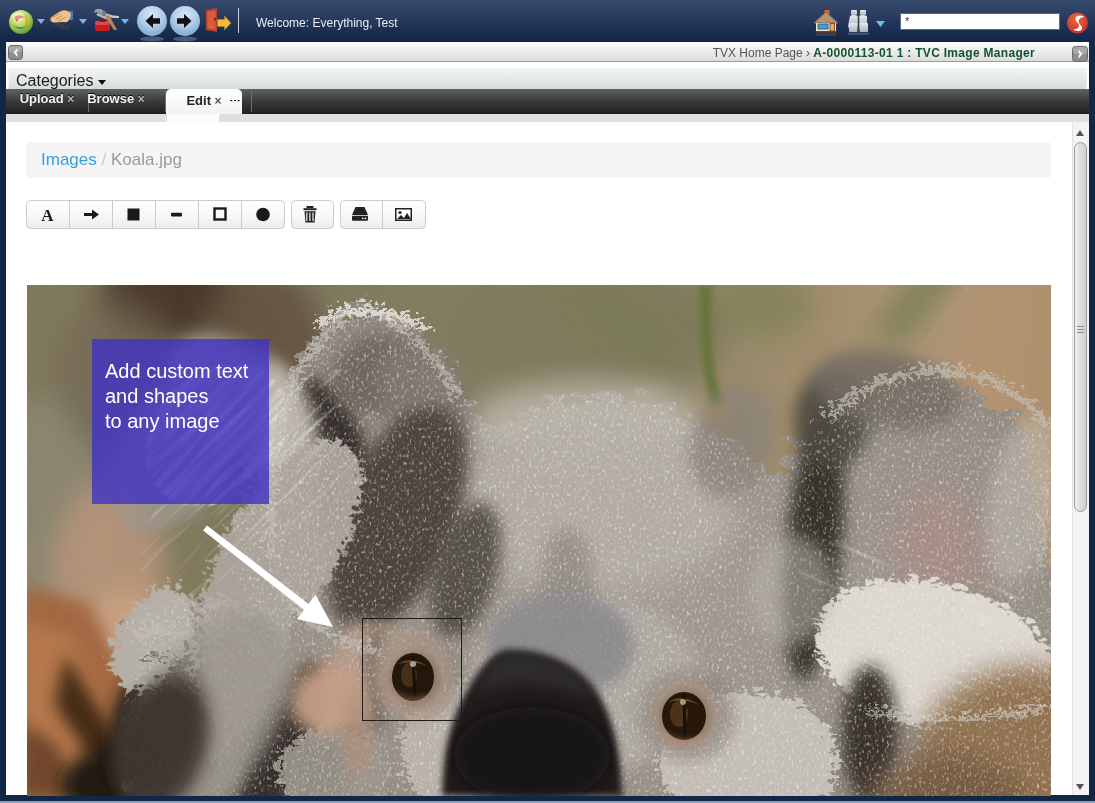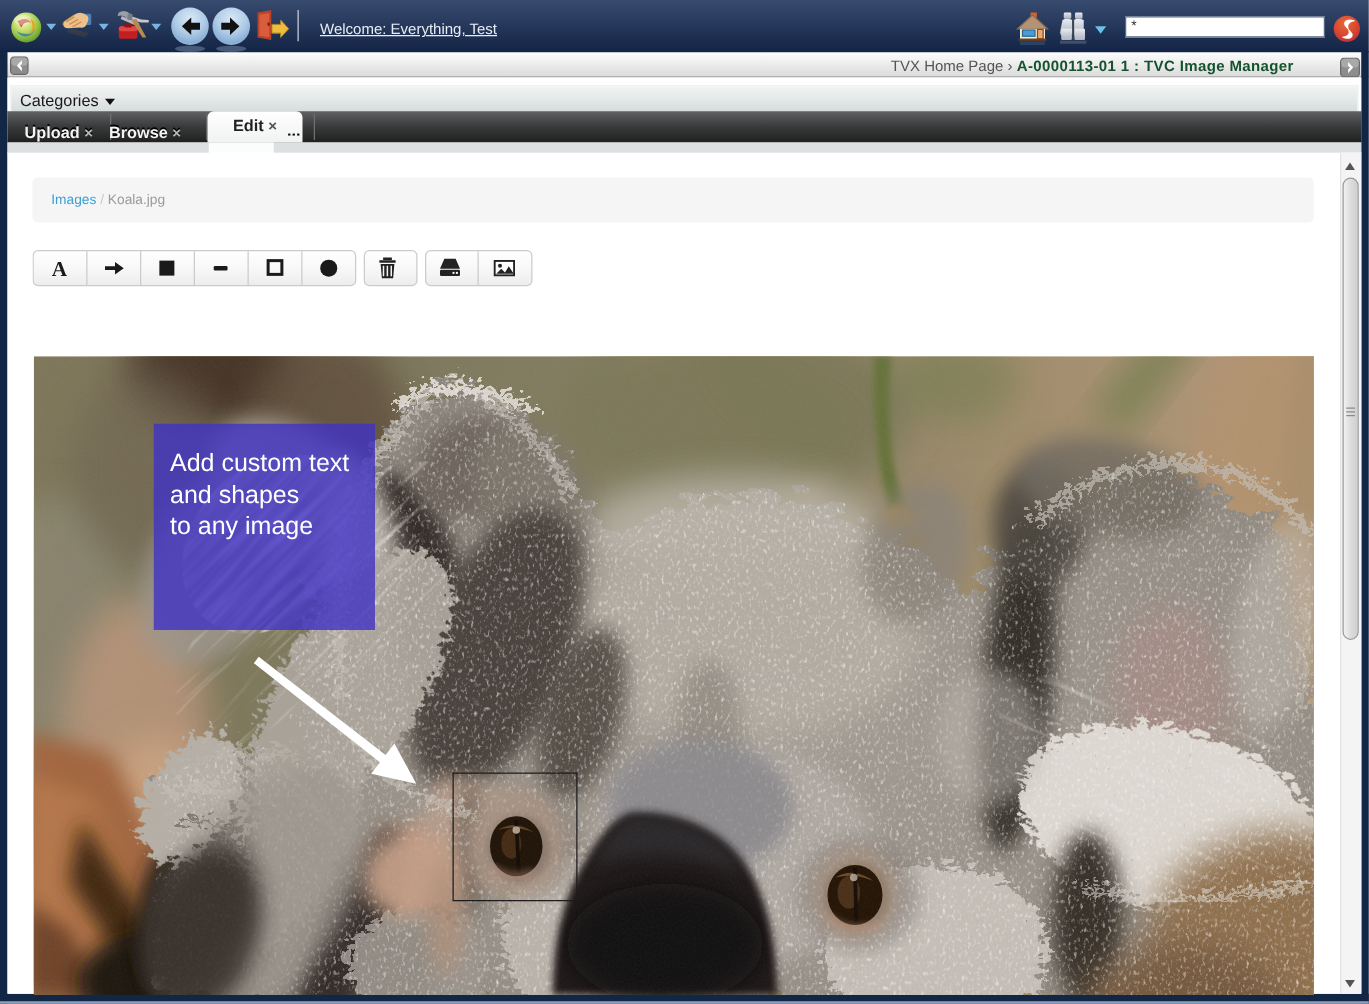--- a/index.html
+++ b/index.html
@@ -2,71 +2,71 @@
 <html><head>
 <meta charset="utf-8">
 <style>
   * { margin:0; padding:0; box-sizing:border-box; }
   html,body { width:1095px; height:803px; overflow:hidden; background:#fff;
     font-family:"Liberation Sans", sans-serif; }
   .abs { position:absolute; }
   
   #topbar { left:0; top:0; width:1095px; height:42px;
     background:linear-gradient(180deg,#374b6f 0%,#2b3e62 35%,#1d2f51 70%,#142447 100%); }
-  #welcome { left:256px; top:16px; color:#e9edf3; font-size:12px;text-decoration:underline; }
+  #welcome { left:256px; top:16px; color:#e9edf3; font-size:12px; }
   #sep1 { left:238px; top:8px; width:1px; height:25px; background:#c7d0dc; }
   #searchbox { left:900px; top:13px; width:160px; height:17px; background:#fff;
     border:1px solid #5a6b85; font-size:11px; color:#333; padding-left:4px; line-height:15px; }
   
   #bar2 { left:0; top:42px; width:1095px; height:20px;
     background:linear-gradient(180deg,#fdfdfd,#eaeaea 55%,#dcdcdc); border-bottom:1px solid #9a9a9a; }
   #crumbtext { top:46px; right:60px; font-size:12px; color:#555; }
   #crumbtext b { color:#14532d; font-weight:bold; letter-spacing:0.3px; }
   
   #navyL { left:0; top:41px; width:6px; height:762px; background:#122646; }
   #navyR { left:1089px; top:41px; width:6px; height:762px; background:#122646; }
   #navyB { left:0; top:795px; width:1095px; height:8px; background:#122646;
     border-bottom:2px solid #8fa0bd; }
   
   #catwrap { left:6px; top:62px; width:1083px; height:27px; background:#fff; }
   #catbar { left:8px; top:68px; width:1079px; height:25px;
     background:linear-gradient(180deg,#f2f4f3 0%,#e4e8e8 45%,#d2d8da 100%);
-    border:1px solid #eef1f1; font-size:13px; color:#1a1a1a; line-height:24px; }
+    border:1px solid #eef1f1; font-size:16px; color:#1a1a1a; line-height:24px; }
   #catbar span { margin-left:7px; }
   .downtri { width:0; height:0; border-left:4px solid transparent; border-right:4px solid transparent;
     border-top:5px solid #111; display:inline-block; margin-left:5px; vertical-align:1px; }
   
   #tabbar { left:6px; top:89px; width:1083px; height:25px;
     background:linear-gradient(180deg,#606263 0%,#3c3d3e 45%,#1f1f1f 100%); }
-  .tab { position:absolute; top:0; height:37px; line-height:34px; font-size:13px; font-weight:bold;
+  .tab { position:absolute; top:0; height:37px; line-height:20px; font-size:13px; font-weight:bold;
     color:#f4f4f4; text-align:center; text-shadow:0 -1px 0 #000; }
   .tab .x { font-weight:bold; color:#b9b9b9; font-size:12px; }
   .tabsep { position:absolute; top:2px; width:1px; height:21px; background:#6e6f70; }
   #tabedit { position:absolute; left:160px; top:0; width:76px; height:25px; border-radius:5px 5px 0 0;
     background:linear-gradient(180deg,#ffffff,#f1f2f2); color:#222; text-shadow:none;
     line-height:24px; font-size:13px; font-weight:bold; text-align:center; }
   #tabedit .x { color:#555; font-size:12px; font-weight:bold; }
   #band { left:6px; top:114px; width:1083px; height:9px; background:#dce0e1; border-bottom:1px solid #c2c6c7; }
   #content { left:6px; top:122px; width:1083px; height:673px; background:#fff; }
   
   #bcbox { left:26px; top:142px; width:1025px; height:36px; background:#f5f5f5; border-radius:4px;
-    font-size:11px; line-height:36px; }
+    font-size:17px; line-height:36px; }
   #bcbox .im { color:#39a0d9; margin-left:15px; }
   #bcbox .sl { color:#c9c9c9; }
   #bcbox .ko { color:#9b9b9b; }
   
   #sbtrack { left:1072px; top:122px; width:17px; height:673px; background:#f4f4f4;
     border-left:1px solid #e2e2e2; }
   #sbthumb { left:1074px; top:142px; width:13px; height:370px; border:1px solid #9a9a9a; border-radius:7px;
     background:linear-gradient(90deg,#f2f2f2,#dcdcdc 50%,#cfcfcf); }
   .grip { left:1077px; width:7px; height:1px; background:#8a8a8a; }
   .sbarrow { width:0; height:0; border-left:4px solid transparent; border-right:4px solid transparent; }
   
   #photo { left:27px; top:285px; width:1024px; height:511px; }
-  #overlaybox { left:123px; top:339px; width:177px; height:165px; background:rgba(64,50,196,0.8);
+  #overlaybox { left:92px; top:339px; width:177px; height:165px; background:rgba(64,50,196,0.8);
     color:#fff; font-size:20px; line-height:25px; padding:20px 0 0 13px; }
   #eyebox { left:362px; top:618px; width:100px; height:103px; border:1px solid #1c1c1c; }
 </style>
 </head>
 <body>
 <div class="abs" id="topbar">
 <svg width="1095" height="42" style="position:absolute;left:0;top:0">
   <defs>
     <radialGradient id="g3ds" cx="40%" cy="30%" r="75%">
       <stop offset="0%" stop-color="#eef7c8"></stop>

